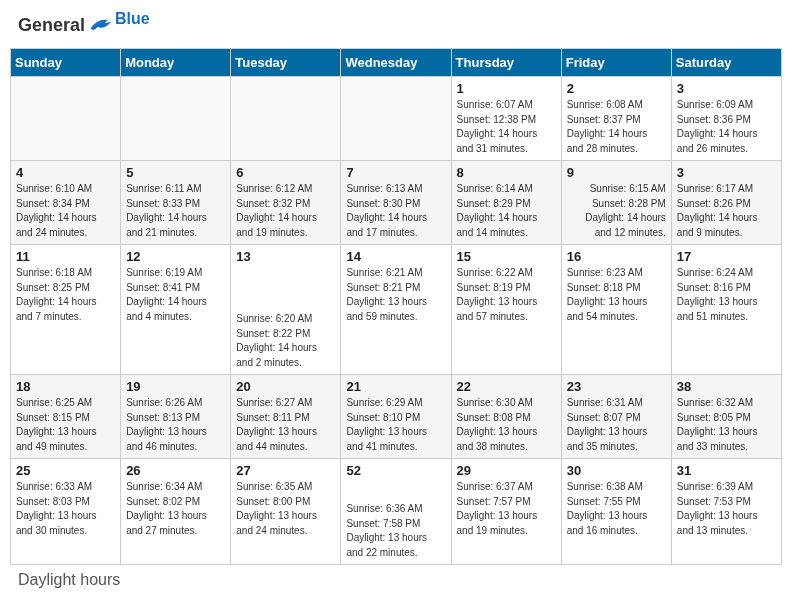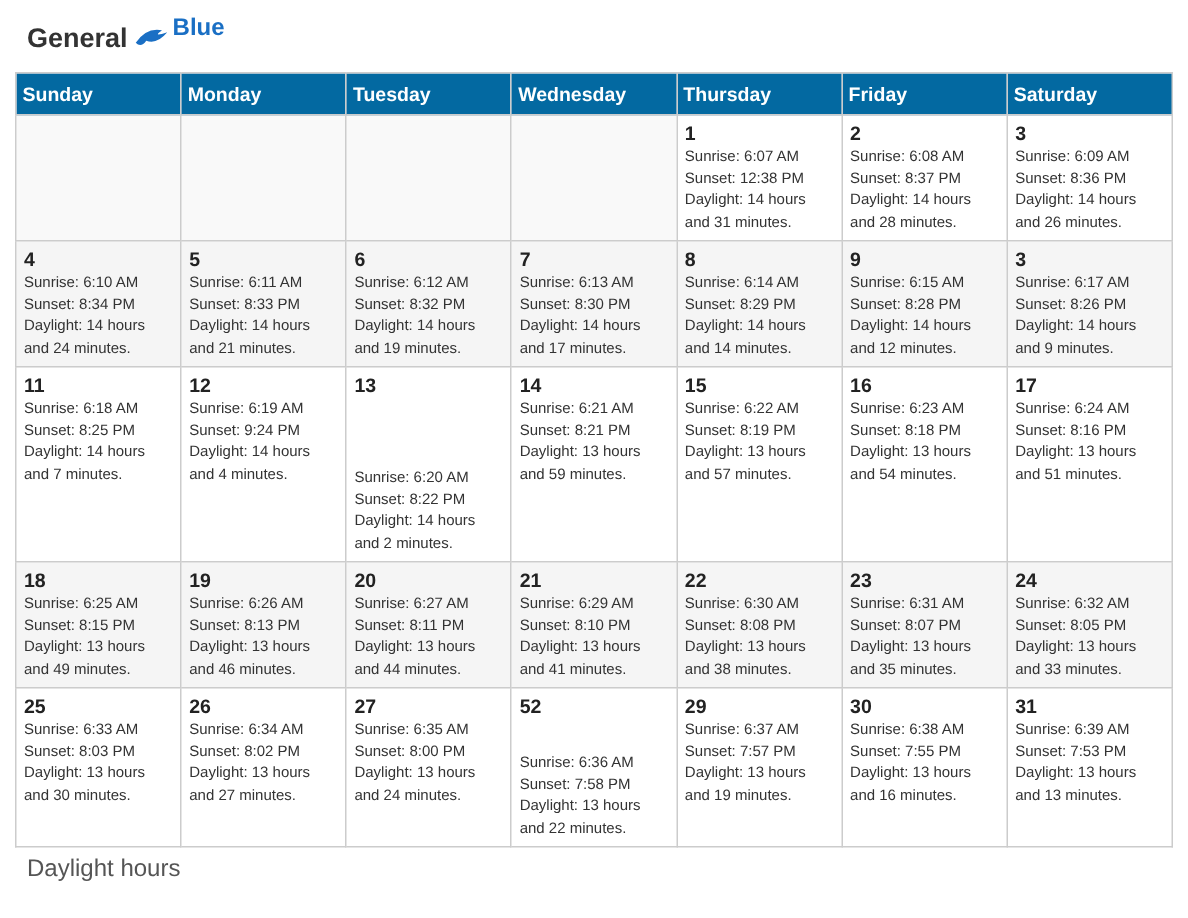--- a/index.html
+++ b/index.html
@@ -183,42 +183,42 @@
 Daylight: 14 hours and 17 minutes.</div>
         </td>
         <td>
           <span class="day-number">8</span>
           <div class="day-info" style="white-space: pre-line;">Sunrise: 6:14 AM
 Sunset: 8:29 PM
 Daylight: 14 hours and 14 minutes.</div>
         </td>
         <td>
           <span class="day-number">9</span>
-          <div class="day-info" style="white-space: pre-line;">Sunrise: 6:15 AM
+          <div class="day-info" style="white-space: pre-line; text-align: right;">Sunrise: 6:15 AM
 Sunset: 8:28 PM
 Daylight: 14 hours and 12 minutes.</div>
         </td>
         <td>
           <span class="day-number">3</span>
           <div class="day-info" style="white-space: pre-line;">Sunrise: 6:17 AM
 Sunset: 8:26 PM
 Daylight: 14 hours and 9 minutes.</div>
         </td>
       </tr>
       <tr>
         <td>
           <span class="day-number">11</span>
           <div class="day-info" style="white-space: pre-line;">Sunrise: 6:18 AM
 Sunset: 8:25 PM
 Daylight: 14 hours and 7 minutes.</div>
         </td>
         <td>
           <span class="day-number">12</span>
           <div class="day-info" style="white-space: pre-line;">Sunrise: 6:19 AM
-Sunset: 9:24 PM
+Sunset: 8:41 PM
 Daylight: 14 hours and 4 minutes.</div>
         </td>
         <td>
           <span class="day-number">13</span>
           <div class="day-info" style="white-space: pre-line; margin-top: 48px;">Sunrise: 6:20 AM
 Sunset: 8:22 PM
 Daylight: 14 hours and 2 minutes.</div>
         </td>
         <td>
           <span class="day-number">14</span>
@@ -276,21 +276,21 @@
 Sunset: 8:08 PM
 Daylight: 13 hours and 38 minutes.</div>
         </td>
         <td>
           <span class="day-number">23</span>
           <div class="day-info" style="white-space: pre-line;">Sunrise: 6:31 AM
 Sunset: 8:07 PM
 Daylight: 13 hours and 35 minutes.</div>
         </td>
         <td>
-          <span class="day-number">24</span>
+          <span class="day-number">38</span>
           <div class="day-info" style="white-space: pre-line;">Sunrise: 6:32 AM
 Sunset: 8:05 PM
 Daylight: 13 hours and 33 minutes.</div>
         </td>
       </tr>
       <tr>
         <td>
           <span class="day-number">25</span>
           <div class="day-info" style="white-space: pre-line;">Sunrise: 6:33 AM
 Sunset: 8:03 PM

